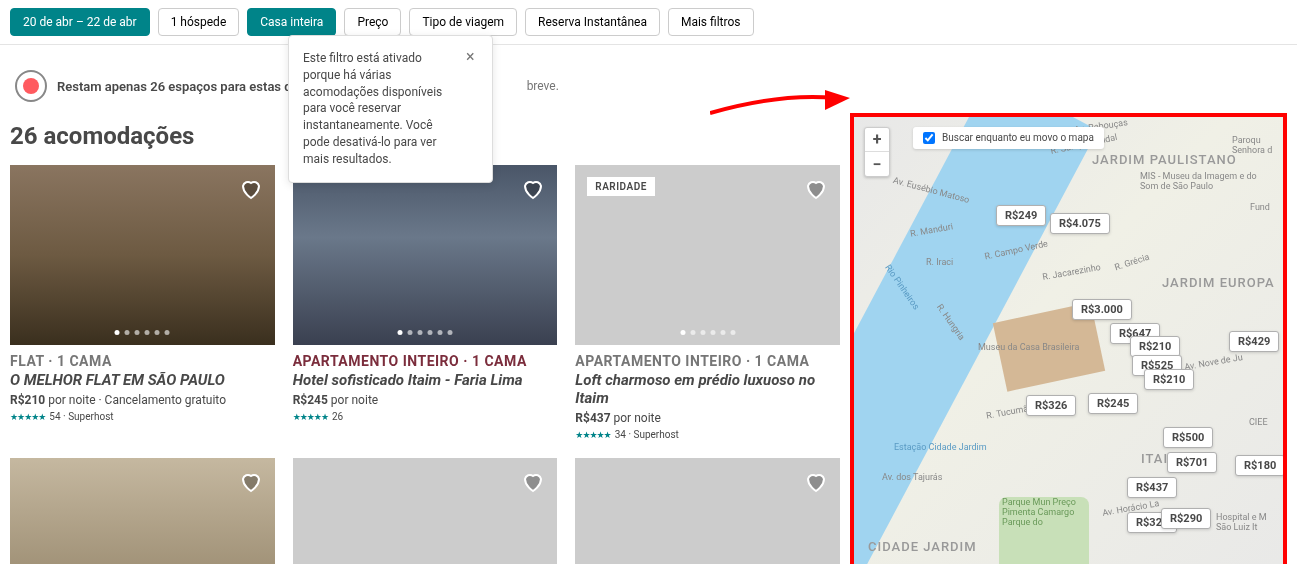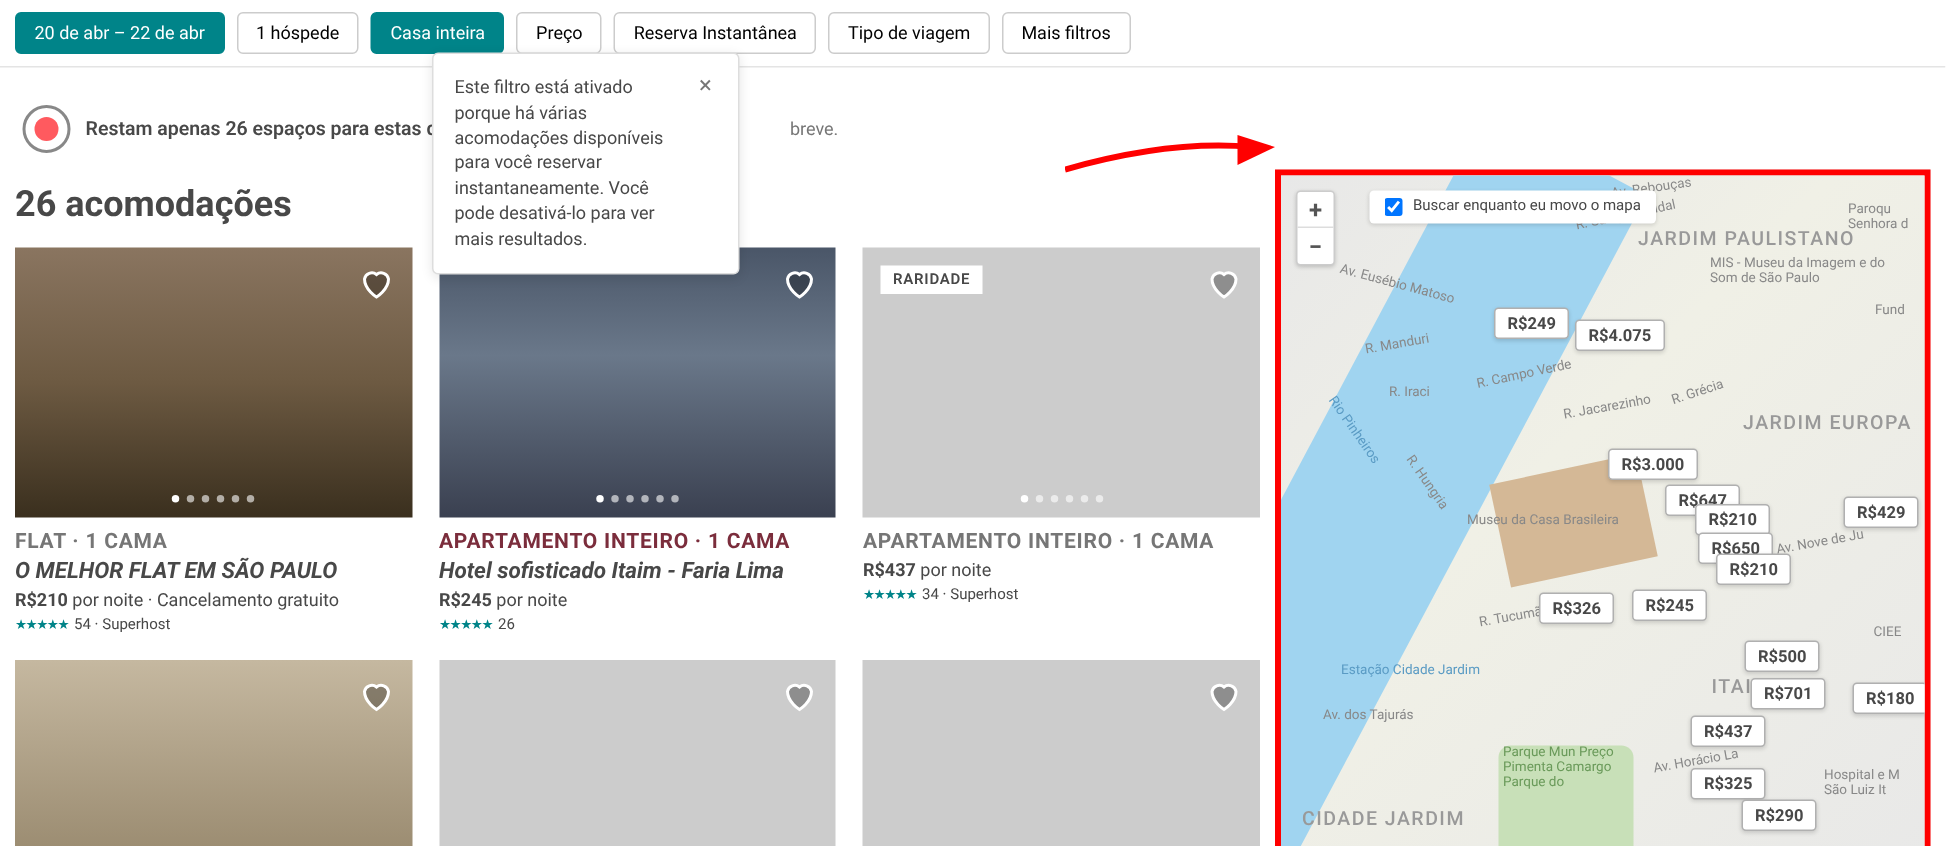--- a/index.html
+++ b/index.html
@@ -70,22 +70,22 @@
 .img-blank { background: #ccc; }
 </style>
 </head>
 <body>
 
 <div class="filters-bar">
   <button class="filter-pill active">20 de abr – 22 de abr</button>
   <button class="filter-pill">1 hóspede</button>
   <button class="filter-pill active">Casa inteira</button>
   <button class="filter-pill">Preço</button>
+  <button class="filter-pill">Tipo de viagem</button>
   <button class="filter-pill">Reserva Instantânea</button>
-  <button class="filter-pill">Tipo de viagem</button>
   <button class="filter-pill">Mais filtros</button>
 </div>
 
 <div class="tooltip">
   <span>Este filtro está ativado porque há várias acomodações disponíveis para você reservar instantaneamente. Você pode desativá-lo para ver mais resultados.</span>
   <span class="tooltip-close">×</span>
 </div>
 
 <div class="arrow">
   <svg viewBox="0 0 145 30">
@@ -165,20 +165,21 @@
               <span class="dot active"></span>
               <span class="dot"></span>
               <span class="dot"></span>
               <span class="dot"></span>
               <span class="dot"></span>
               <span class="dot"></span>
             </div>
     </div>
 
       <div class="card-meta ">APARTAMENTO INTEIRO · 1 CAMA</div>
+      <div class="card-title">Loft charmoso em prédio luxuoso no Itaim</div>
       <div class="card-price"><b>R$437</b> por noite</div>
       <div class="card-rating">
             <span class="stars">★★★★★</span>
             <span>34 · Superhost</span>
           </div>
         </div>
         <div class="card">
     <div class="card-img img-apt4">
 
       <div class="heart"><svg viewBox="0 0 24 24">
@@ -243,31 +244,31 @@
         <span class="map-label" style="left:396px;top:85px;">Fund</span>
         <span class="map-label" style="left:395px;top:300px;">CIEE</span>
         <span class="map-label" style="left:362px;top:395px;width:60px;white-space:normal;">Hospital e M São Luiz It</span>
 
         <div id="price-pins">
             <div class="price-pin" style="left: 142px; top: 88px;">R$249</div>
             <div class="price-pin" style="left: 196px; top: 96px;">R$4.075</div>
             <div class="price-pin" style="left: 218px; top: 182px;">R$3.000</div>
             <div class="price-pin" style="left: 256px; top: 206px;">R$647</div>
             <div class="price-pin" style="left: 276px; top: 219px;">R$210</div>
-            <div class="price-pin" style="left: 278px; top: 238px;">R$650</div>
+            <div class="price-pin" style="left: 278px; top: 238px;">R$525</div>
             <div class="price-pin" style="left: 290px; top: 252px;">R$210</div>
             <div class="price-pin" style="left: 375px; top: 214px;">R$429</div>
             <div class="price-pin" style="left: 172px; top: 278px;">R$326</div>
             <div class="price-pin" style="left: 234px; top: 276px;">R$245</div>
             <div class="price-pin" style="left: 309px; top: 310px;">R$500</div>
             <div class="price-pin" style="left: 313px; top: 335px;">R$701</div>
             <div class="price-pin" style="left: 381px; top: 338px;">R$180</div>
             <div class="price-pin" style="left: 273px; top: 360px;">R$437</div>
             <div class="price-pin" style="left: 273px; top: 395px;">R$325</div>
-            <div class="price-pin" style="left: 307px; top: 416px;">R$290</div>
+            <div class="price-pin" style="left: 307px; top: 391px;">R$290</div>
           </div>
       </div>
 
       <div class="zoom-controls">
         <div class="zoom-btn">+</div>
         <div class="zoom-btn">−</div>
       </div>
 
       <label class="map-search-toggle">
         <input type="checkbox" checked="" style="">

